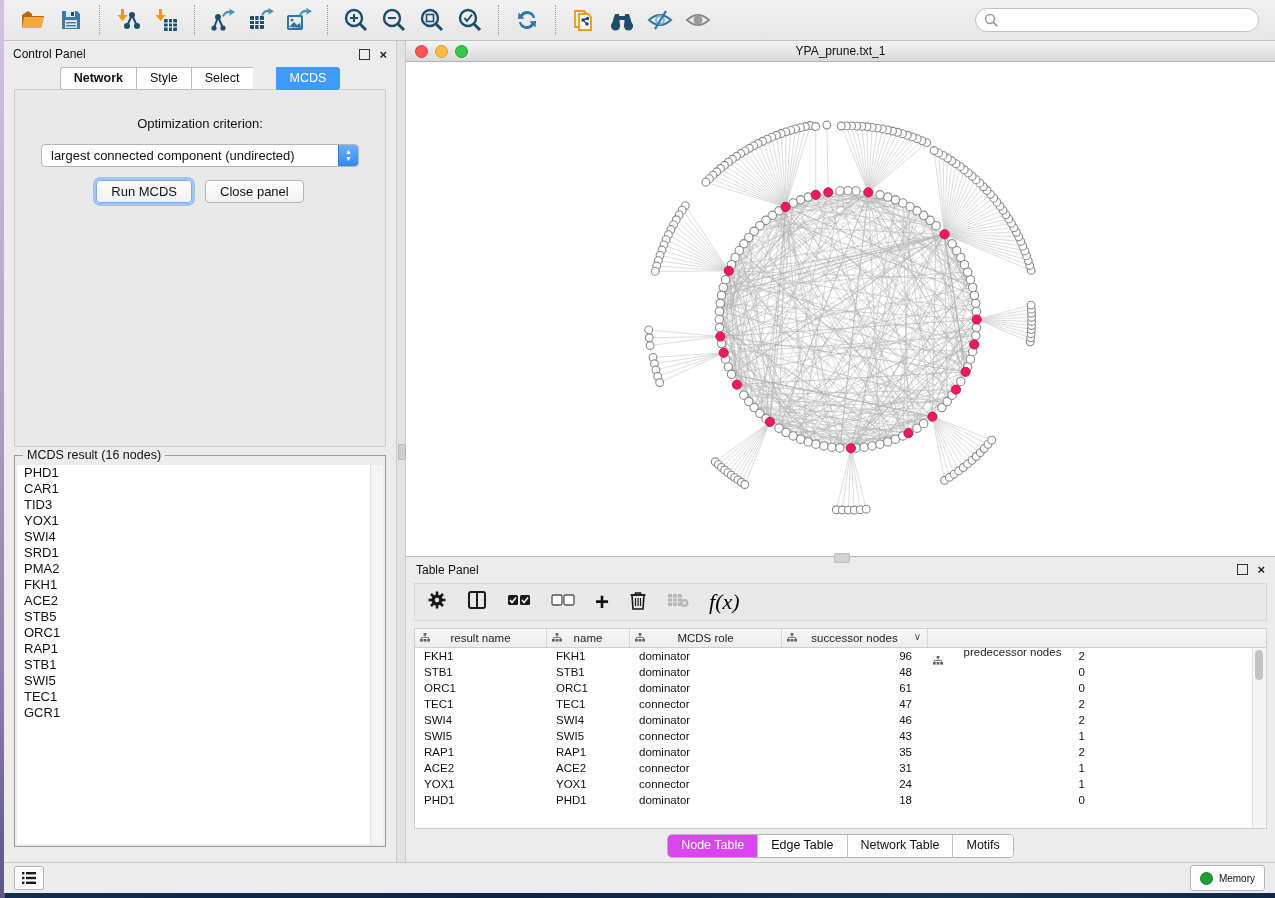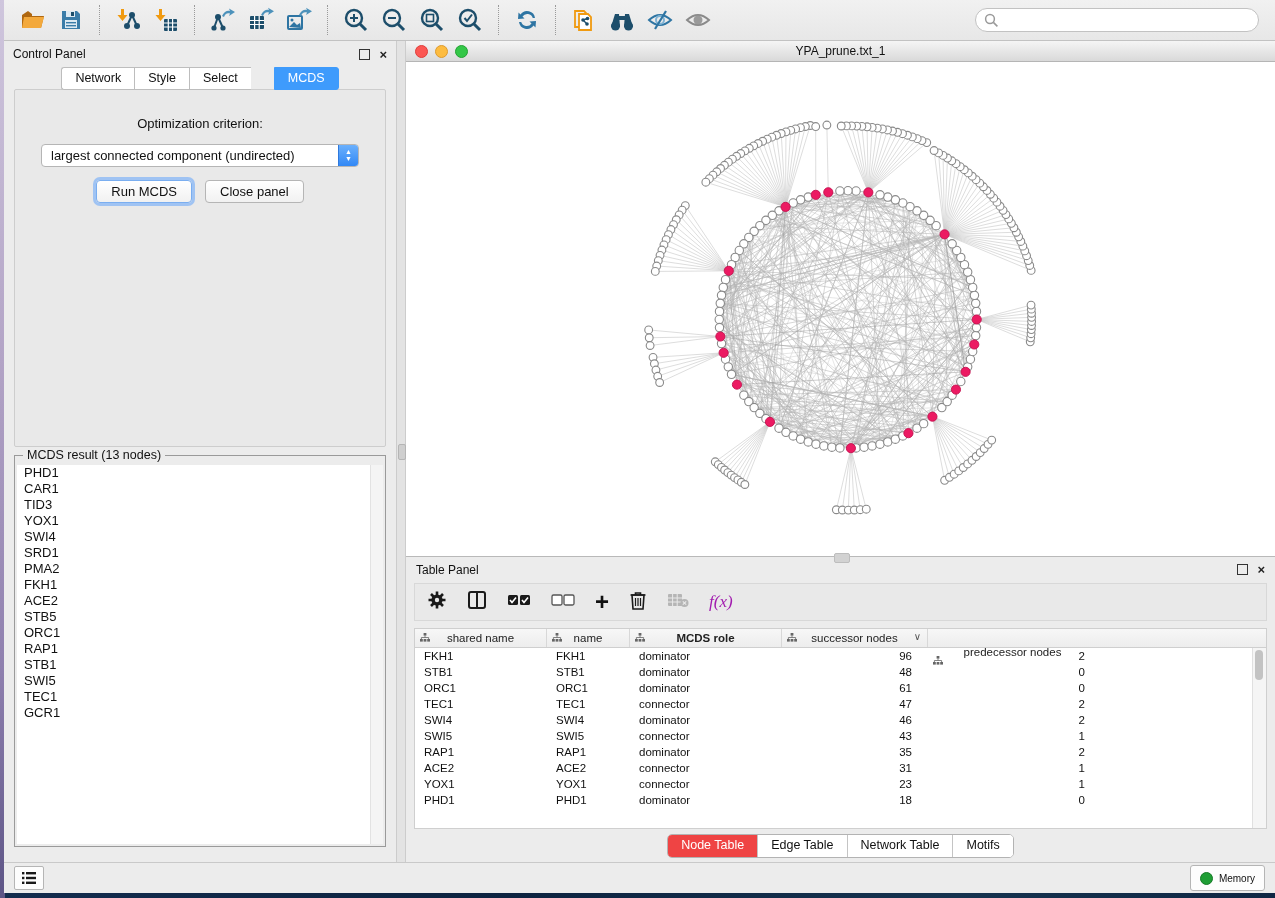--- a/index.html
+++ b/index.html
@@ -29,21 +29,21 @@
   .right-col{flex:1;display:flex;flex-direction:column;min-width:0;position:relative;}
 
   
   .cp-header{height:26px;display:flex;align-items:center;padding:0 9px;}
   .cp-title{font-size:12px;color:#111;}
   .panel-hdr-icons{margin-left:auto;display:flex;align-items:center;gap:9px;}
   .float-ico{width:9px;height:9px;border:1.5px solid #333;background:transparent;}
   .close-ico{font-size:13px;font-weight:bold;color:#222;line-height:9px;}
   .cp-tabs{display:flex;justify-content:center;position:relative;z-index:2;margin-bottom:-1px;}
   .cp-tab{font-size:12.5px;padding:3px 13px 4px;background:#fff;border:1px solid #bdbdbd;border-right:none;color:#111;}
-  .cp-tab:first-child{border-top-left-radius:3px;border-bottom-left-radius:3px;}
+  .cp-tab:first-child{border-top-left-radius:3px;border-bottom-left-radius:3px;font-weight:bold;}
   .cp-tab:last-child{border-right:1px solid #bdbdbd;border-top-right-radius:3px;border-bottom-right-radius:3px;margin-left:23px;}
   .cp-tab.sel{background:#3e9bfc;color:#fff;border-color:#3e9bfc;}
   .cp-box{margin:0 10px;height:358px;background:#e9e9e9;border:1px solid #cdcdcd;border-radius:2px;box-sizing:border-box;text-align:center;}
   .opt-label{font-size:13px;color:#111;margin-top:26px;}
   .dropdown{margin:13px auto 0;width:318px;height:23px;background:#fff;border:1px solid #b5b5b5;border-radius:4px;
     display:flex;align-items:center;box-sizing:border-box;overflow:hidden;}
   .dropdown .dd-text{font-size:13px;color:#111;padding-left:9px;flex:1;text-align:left;white-space:nowrap;}
   .dd-cap{width:19px;height:23px;background:linear-gradient(#6db2fd,#2f86f5);display:flex;flex-direction:column;align-items:center;justify-content:center;gap:1px;border-left:1px solid #2f79dd;}
   .dd-cap span{color:#fff;font-size:7px;line-height:6px;}
   .btn-row{margin-top:13px;display:flex;justify-content:center;gap:13px;}
@@ -68,37 +68,37 @@
   .net-canvas{flex:1;background:#fff;position:relative;}
   .net-canvas svg{position:absolute;inset:0;}
   .h-grab{position:absolute;top:512px;left:calc(50% - 7px);width:14px;height:8px;background:#d2d2d2;border:1px solid #bdbdbd;border-radius:2px;z-index:3;}
 
   
   .table-panel{flex:1;display:flex;flex-direction:column;background:#ececec;min-height:0;}
   .tp-header{height:25px;flex:0 0 25px;display:flex;align-items:center;padding:0 10px;}
   .tp-title{font-size:12px;color:#111;}
   .tp-toolbar{height:38px;flex:0 0 38px;margin:1px 8px 7px;background:#e9e9e9;border:1px solid #d8d8d8;
     display:flex;align-items:center;padding:0 12px;gap:20px;box-sizing:border-box;}
-  .fx{font-family:"Liberation Serif",serif;font-style:italic;font-size:17px;color:#a21caf;}
+  .fx{font-family:"Liberation Serif",serif;font-style:italic;font-size:22px;color:#000000;}
   .tp-plus{font-size:24px;font-weight:bold;color:#111;line-height:20px;}
   .tablewrap{flex:1;margin:0 8px;background:#fff;border:1px solid #cfcfcf;position:relative;overflow:hidden;box-sizing:border-box;min-height:0;}
   .thead{display:flex;height:19px;background:linear-gradient(#f7f7f7,#ededed);border-bottom:1px solid #cfcfcf;box-sizing:border-box;}
   .th{display:flex;align-items:center;justify-content:center;font-size:11.5px;color:#222;border-right:1px solid #d8d8d8;box-sizing:border-box;position:relative;gap:5px;}
   .th .hier{flex:0 0 auto;position:absolute;left:5px;top:4px;}
   .sort-arrow{position:absolute;right:6px;top:2px;font-size:10px;color:#555;}
   .trow{display:flex;height:16px;align-items:center;}
   .td{font-size:11.5px;color:#111;box-sizing:border-box;white-space:nowrap;overflow:hidden;}
   .td.num{text-align:right;}
   .tscroll{position:absolute;top:19px;right:0;bottom:0;width:13px;background:#f5f5f5;border-left:1px solid #e0e0e0;}
   .tthumb{position:absolute;top:2px;left:2px;width:8px;height:30px;background:#c3c3c3;border-radius:4px;}
   .tp-tabs{height:33px;flex:0 0 33px;display:flex;align-items:center;justify-content:center;}
   .seg{display:flex;border:1px solid #b3b3b3;border-radius:5px;overflow:hidden;background:#fff;}
   .seg-btn{font-size:12.5px;color:#111;padding:3px 13px 4px;border-right:1px solid #c4c4c4;background:#fff;line-height:15px;}
   .seg-btn:last-child{border-right:none;}
-  .seg-btn.sel{background:#ef4444;color:#fff;text-align:right;}
+  .seg-btn.sel{background:#d946ef;color:#fff;text-align:right;}
 
   
   .status-bar{position:absolute;left:0;right:0;bottom:0;height:31px;background:#ececec;border-top:1px solid #c9c9c9;
     display:flex;align-items:center;padding:0 10px;box-sizing:border-box;}
   .list-btn{width:28px;height:22px;background:#fdfdfd;border:1px solid #b5b5b5;border-radius:2px;display:flex;align-items:center;justify-content:center;}
   .mem-btn{margin-left:auto;height:24px;background:#fdfdfd;border:1px solid #b5b5b5;border-radius:3px;
     display:flex;align-items:center;gap:6px;padding:0 9px;}
   .mem-dot{width:11px;height:11px;border-radius:50%;background:#1f9e35;border:1px solid #157a26;}
   .mem-label{font-size:10px;color:#111;}
 </style>
@@ -275,21 +275,21 @@
               <span>▲</span>
               <span>▼</span>
             </span>
         </div>
         <div class="btn-row">
           <button class="mac-btn focused">Run MCDS</button>
           <button class="mac-btn">Close panel</button>
         </div>
       </div>
       <div class="mcds-fieldset">
-        <span class="mcds-legend">MCDS result (13 nodes)</span>
+        <span class="mcds-legend">MCDS result (16 nodes)</span>
         <div class="mcds-list">
             <div class="mcds-item">PHD1</div>
             <div class="mcds-item">CAR1</div>
             <div class="mcds-item">TID3</div>
             <div class="mcds-item">YOX1</div>
             <div class="mcds-item">SWI4</div>
             <div class="mcds-item">SRD1</div>
             <div class="mcds-item">PMA2</div>
             <div class="mcds-item">FKH1</div>
             <div class="mcds-item">ACE2</div>
@@ -1150,35 +1150,35 @@
               <div class="th" style="width: 132px;">
                 <svg class="hier" width="10" height="9" viewBox="0 0 10 9">
                   <g fill="#666">
                     <rect x="3.6" y="0" width="2.8" height="2.6"></rect>
                     <rect x="0" y="6" width="2.8" height="2.6"></rect>
                     <rect x="3.6" y="6" width="2.8" height="2.6"></rect>
                     <rect x="7.2" y="6" width="2.8" height="2.6"></rect>
                   </g>
                   <path d="M5 2.6 V4.5 M1.4 6 V4.5 H8.6 V6" stroke="#666" stroke-width="0.8" fill="none"></path>
                 </svg>
-                <span>shared name</span>
+                <span>result name</span>
               </div>
               <div class="th" style="width: 83px;">
                 <svg class="hier" width="10" height="9" viewBox="0 0 10 9">
                   <g fill="#666">
                     <rect x="3.6" y="0" width="2.8" height="2.6"></rect>
                     <rect x="0" y="6" width="2.8" height="2.6"></rect>
                     <rect x="3.6" y="6" width="2.8" height="2.6"></rect>
                     <rect x="7.2" y="6" width="2.8" height="2.6"></rect>
                   </g>
                   <path d="M5 2.6 V4.5 M1.4 6 V4.5 H8.6 V6" stroke="#666" stroke-width="0.8" fill="none"></path>
                 </svg>
                 <span>name</span>
               </div>
-              <div class="th" style="width: 152px; font-weight: bold;">
+              <div class="th" style="width: 152px;">
                 <svg class="hier" width="10" height="9" viewBox="0 0 10 9">
                   <g fill="#666">
                     <rect x="3.6" y="0" width="2.8" height="2.6"></rect>
                     <rect x="0" y="6" width="2.8" height="2.6"></rect>
                     <rect x="3.6" y="6" width="2.8" height="2.6"></rect>
                     <rect x="7.2" y="6" width="2.8" height="2.6"></rect>
                   </g>
                   <path d="M5 2.6 V4.5 M1.4 6 V4.5 H8.6 V6" stroke="#666" stroke-width="0.8" fill="none"></path>
                 </svg>
                 <span>MCDS role</span>
@@ -1264,21 +1264,21 @@
                 <div class="td" style="width: 132px; padding-left: 9px;">ACE2</div>
                 <div class="td" style="width: 83px; padding-left: 9px;">ACE2</div>
                 <div class="td" style="width: 152px; padding-left: 9px;">connector</div>
                 <div class="td num" style="width: 146px; padding-left: 0px; padding-right: 16px;">31</div>
                 <div class="td num" style="width: 170px; padding-left: 0px; padding-right: 13px;">1</div>
               </div>
               <div class="trow">
                 <div class="td" style="width: 132px; padding-left: 9px;">YOX1</div>
                 <div class="td" style="width: 83px; padding-left: 9px;">YOX1</div>
                 <div class="td" style="width: 152px; padding-left: 9px;">connector</div>
-                <div class="td num" style="width: 146px; padding-left: 0px; padding-right: 16px;">23</div>
+                <div class="td num" style="width: 146px; padding-left: 0px; padding-right: 16px;">24</div>
                 <div class="td num" style="width: 170px; padding-left: 0px; padding-right: 13px;">1</div>
               </div>
               <div class="trow">
                 <div class="td" style="width: 132px; padding-left: 9px;">PHD1</div>
                 <div class="td" style="width: 83px; padding-left: 9px;">PHD1</div>
                 <div class="td" style="width: 152px; padding-left: 9px;">dominator</div>
                 <div class="td num" style="width: 146px; padding-left: 0px; padding-right: 16px;">18</div>
                 <div class="td num" style="width: 170px; padding-left: 0px; padding-right: 13px;">0</div>
               </div>
             </div>

